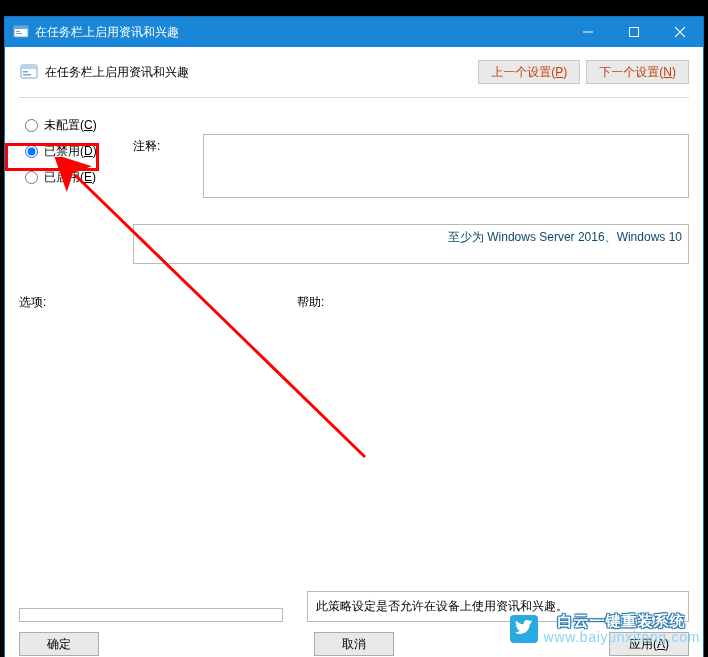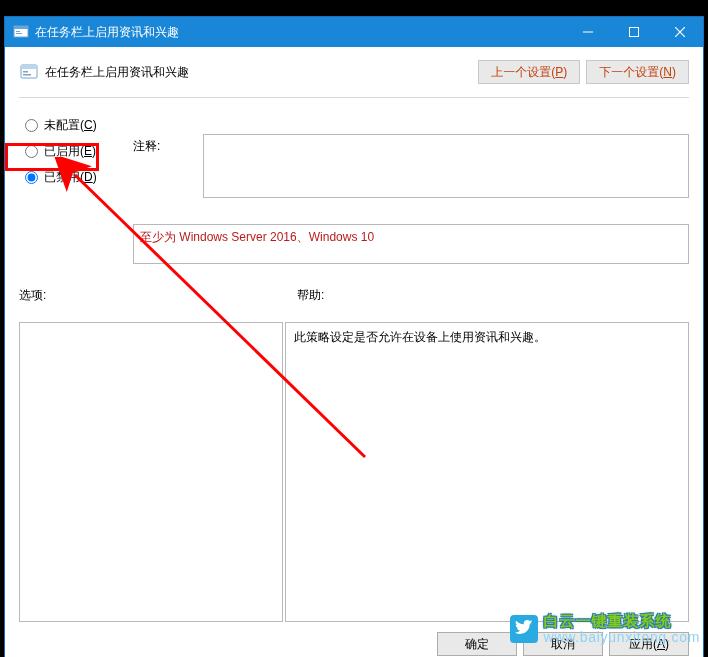--- a/index.html
+++ b/index.html
@@ -104,49 +104,50 @@
   .textarea {
     flex: 1;
     border: 1px solid #b9b9b9;
     background: #fff;
     font-size: 12px;
     padding: 4px 6px;
     resize: none;
     overflow-y: scroll;
     font-family: inherit;
   }
-  .textarea.ro { color: #b91c1c; }
+  .textarea.ro { color: #0c4a6e; text-align: right; }
   .comment-ta { height: 64px; }
   .platform-ta { height: 40px; }
 
   .mid-labels {
     display: flex;
-    margin-top: 17px;
+    margin-top: 24px;
     font-size: 12px;
   }
   .mid-labels .left { width: 278px; }
   .lower {
     display: flex;
-    gap: 2px;
+    gap: 24px;
     margin-top: 18px;
     flex: 1;
+    align-items: flex-end;
   }
   .panel {
     border: 1px solid #b9b9b9;
     background: #fff;
     overflow-y: scroll;
     padding: 6px 8px;
     font-size: 12px;
   }
   .panel.options { width: 264px; }
   .panel.help { flex: 1; }
 
   .footer {
     display: flex;
-    justify-content: flex-end;
+    justify-content: space-between;
     gap: 6px;
     padding-top: 10px;
     position: relative;
   }
   .dlg-btn {
     height: 24px;
     min-width: 80px;
     padding: 0 12px;
     background: #e9e9e9;
     border: 1px solid #adadad;
@@ -171,22 +172,22 @@
     z-index: 20;
     pointer-events: none;
   }
   .wm-badge {
     width: 28px; height: 28px;
     background: #29abe2;
     border-radius: 4px;
     display: flex; align-items: center; justify-content: center;
   }
   .wm-text { line-height: 1.1; }
-  .wm-cn { font-size: 15px; font-weight: bold; color: #84cc16;
-    text-shadow: 0 0 3px #2a7ab0, 1px 1px 0 #2a7ab0, -1px -1px 0 #2a7ab0, 1px -1px 0 #2a7ab0, -1px 1px 0 #2a7ab0; letter-spacing: 1px;}
+  .wm-cn { font-size: 15px; font-weight: bold; color: #ffffff;
+    text-shadow: 0 0 3px #2a7ab0, 1px 1px 0 #2a7ab0, -1px -1px 0 #2a7ab0, 1px -1px 0 #2a7ab0, -1px 1px 0 #2a7ab0; letter-spacing: 1px; margin-left: 14px;}
   .wm-en { font-size: 14px; color: #8fd3f4; letter-spacing: 0.7px; }
 
   ::-webkit-scrollbar { width: 16px; background: #f0f0f0; }
   ::-webkit-scrollbar-thumb { background: #cfcfcf; border: 1px solid #b9b9b9; }
   ::-webkit-scrollbar-button { height: 16px; background: #f0f0f0; border: 1px solid #d0d0d0; }
 </style>
 </head>
 <body>
 
 <div class="window">
@@ -237,26 +238,26 @@
     </div>
     <hr class="sep">
 
     <div class="upper">
       <div class="radio-col">
         <label class="radio-row">
           <input type="radio" name="state" style="">
           <span>未配置(<u>C</u>)</span>
         </label>
         <label class="radio-row">
+          <input type="radio" name="state" checked="" style="">
+          <span>已禁用(<u>D</u>)</span>
+        </label>
+        <label class="radio-row">
           <input type="radio" name="state" style="">
           <span>已启用(<u>E</u>)</span>
-        </label>
-        <label class="radio-row">
-          <input type="radio" name="state" checked="" style="">
-          <span>已禁用(<u>D</u>)</span>
         </label>
       </div>
 
       <div class="fields-col">
         <div class="field-row">
           <div class="field-label">注释:</div>
           <textarea class="textarea comment-ta" style=""></textarea>
         </div>
         <div class="field-row">
           <textarea class="textarea platform-ta ro" readonly="" style="">至少为 Windows Server 2016、Windows 10</textarea>

